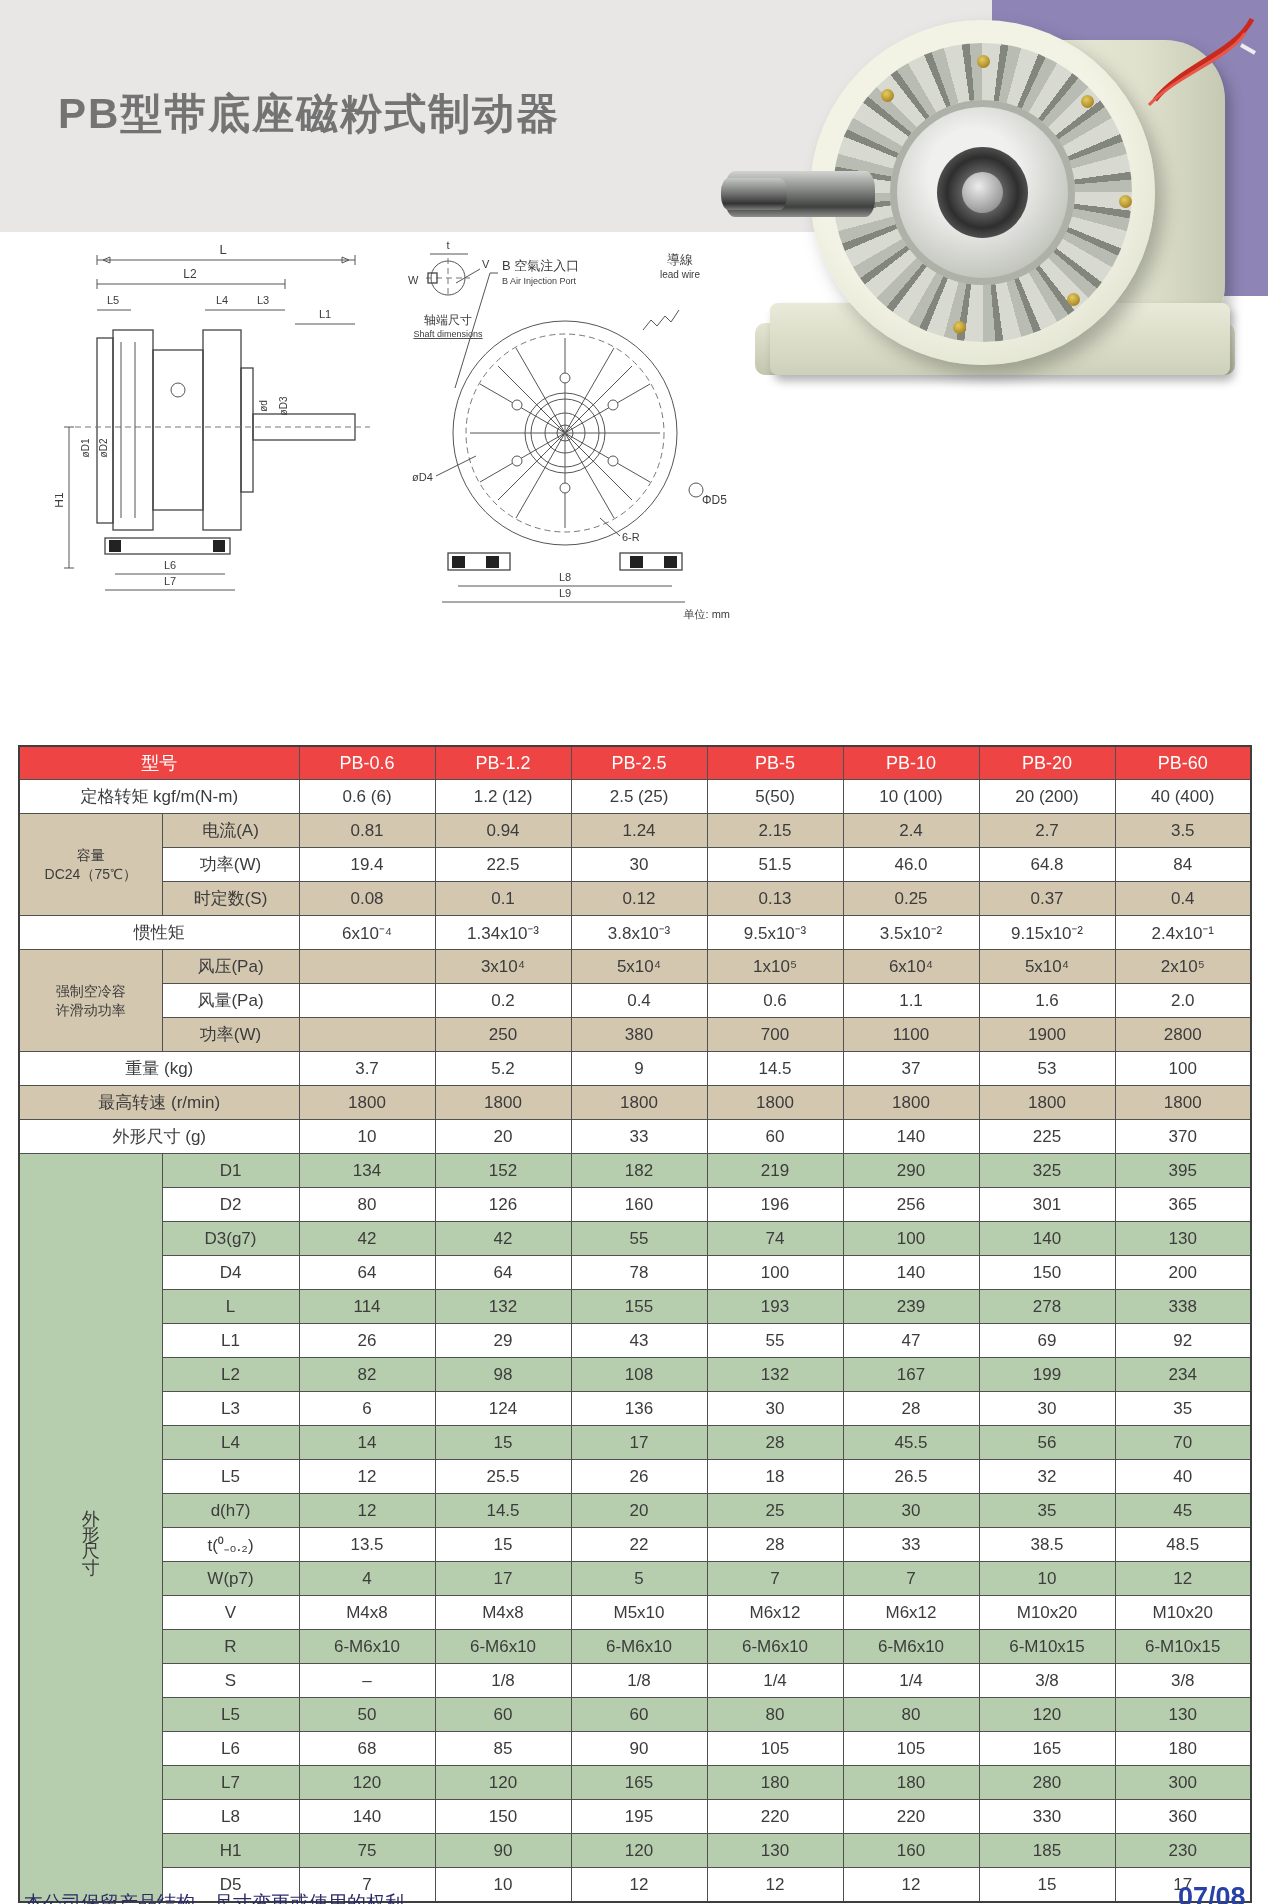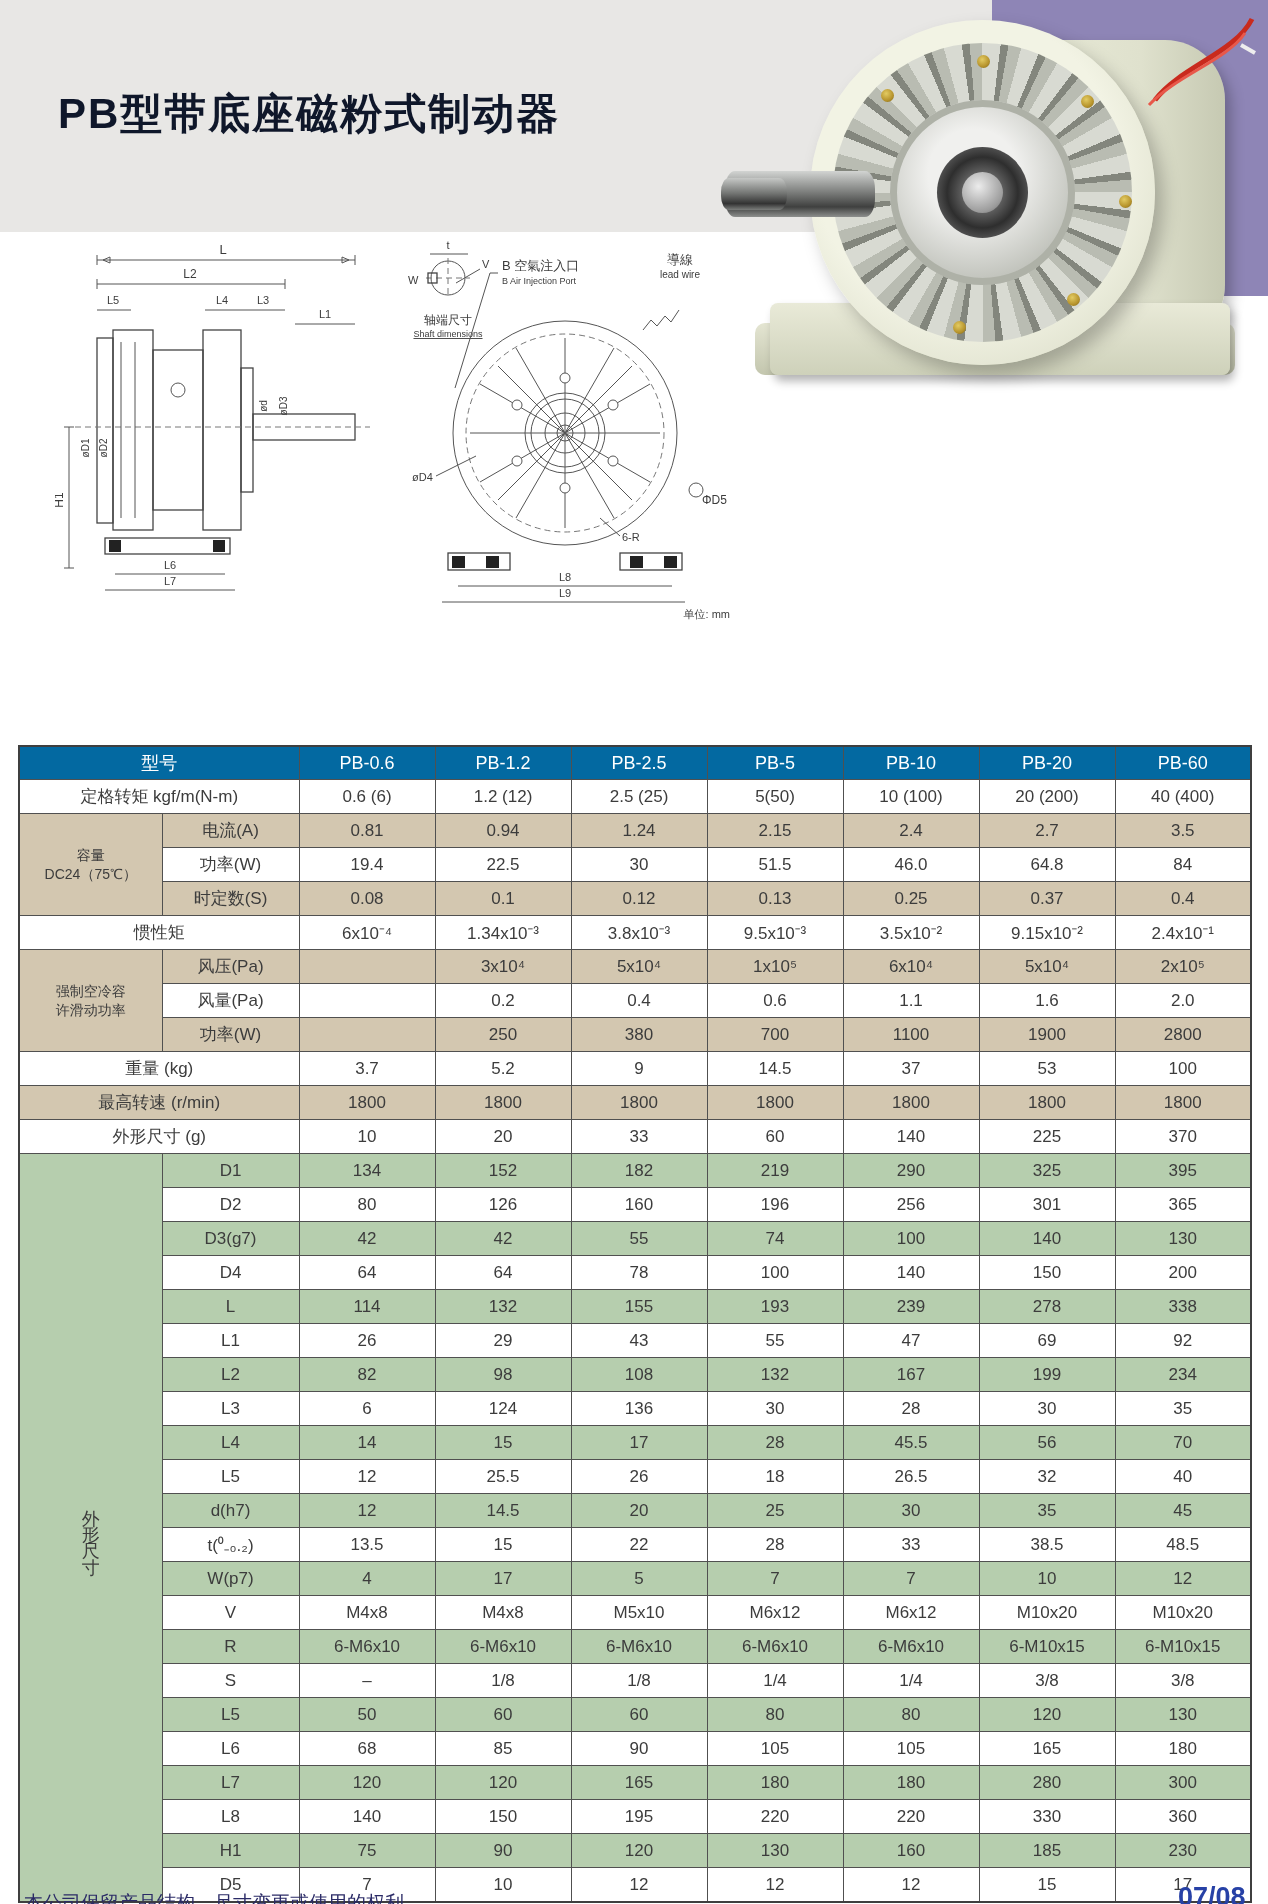--- a/index.html
+++ b/index.html
@@ -1,20 +1,20 @@
 <!DOCTYPE html>
 <html><head>
 <meta charset="utf-8">
 <style>
   html,body{margin:0;padding:0;}
   .page{position:relative;width:1268px;height:1904px;background:#fff;overflow:hidden;
         font-family:"Liberation Sans",sans-serif;color:#3c3c3c;}
   .hdr-gray{position:absolute;left:0;top:0;width:992px;height:232px;background:#e8e7e5;}
   .hdr-purple{position:absolute;left:992px;top:0;width:276px;height:296px;background:#8e85b6;}
-  .title{position:absolute;left:58px;top:86px;font-size:42px;font-weight:bold;color:#0f172a;letter-spacing:2px;}
+  .title{position:absolute;left:58px;top:86px;font-size:42px;font-weight:bold;color:#737373;letter-spacing:2px;}
 
   
   .photo{position:absolute;left:715px;top:5px;width:553px;height:380px;}
   .photo .drum{position:absolute;left:300px;top:35px;width:210px;height:305px;border-radius:30px 60px 60px 30px;
     background:linear-gradient(90deg,#e9ebd8,#dfe1cd 60%,#c6c9b2);box-shadow:6px 8px 14px rgba(0,0,0,.25);}
   .photo .base{position:absolute;left:55px;top:298px;width:460px;height:72px;border-radius:8px;
     background:linear-gradient(180deg,#e9ead8,#ced1ba);box-shadow:4px 6px 10px rgba(0,0,0,.3);}
   .photo .foot{position:absolute;top:318px;width:120px;height:52px;border-radius:10px;
     background:linear-gradient(180deg,#e4e5d2,#c3c6ae);}
   .photo .housing{position:absolute;left:95px;top:15px;width:345px;height:345px;border-radius:50%;
@@ -43,21 +43,21 @@
   .drawings text{font-family:"Liberation Sans",sans-serif;fill:#3c3c3c;}
   .dln{stroke:#555;stroke-width:1;fill:none;}
   .dbody{stroke:#444;stroke-width:1.3;fill:none;}
   .ddash{stroke:#777;stroke-width:1;fill:none;stroke-dasharray:6 4;}
 
   
   .spec-wrap{position:absolute;left:18px;top:745px;}
   table.spec{border-collapse:collapse;table-layout:fixed;width:1234px;font-size:17px;border:2px solid #3f3f3f;}
   table.spec th,table.spec td{border:1px solid #505050;height:33px;text-align:center;
     padding:0 2px;overflow:hidden;white-space:nowrap;}
-  table.spec th{background:#0369a1;color:#fff;font-weight:normal;font-size:18px;height:32px;}
+  table.spec th{background:#ef4444;color:#fff;font-weight:normal;font-size:18px;height:32px;}
   td.t{background:#d3c7b0;margin-top:48px;} td.g{background:#b6ceae;} td.w{background:#ffffff;}
   td.glabel{font-size:14px;line-height:1.3;}
   .vtxt{writing-mode:vertical-lr;text-orientation:upright;letter-spacing:16px;margin:0 auto;font-size:18px;}
 
   
   .note{position:absolute;left:24px;top:1890px;font-size:19px;color:#2a2a66;}
   .pagenum{position:absolute;left:1178px;top:1882px;font-size:27px;font-weight:bold;color:#2741a6;}
 </style>
 </head>
 <body>

